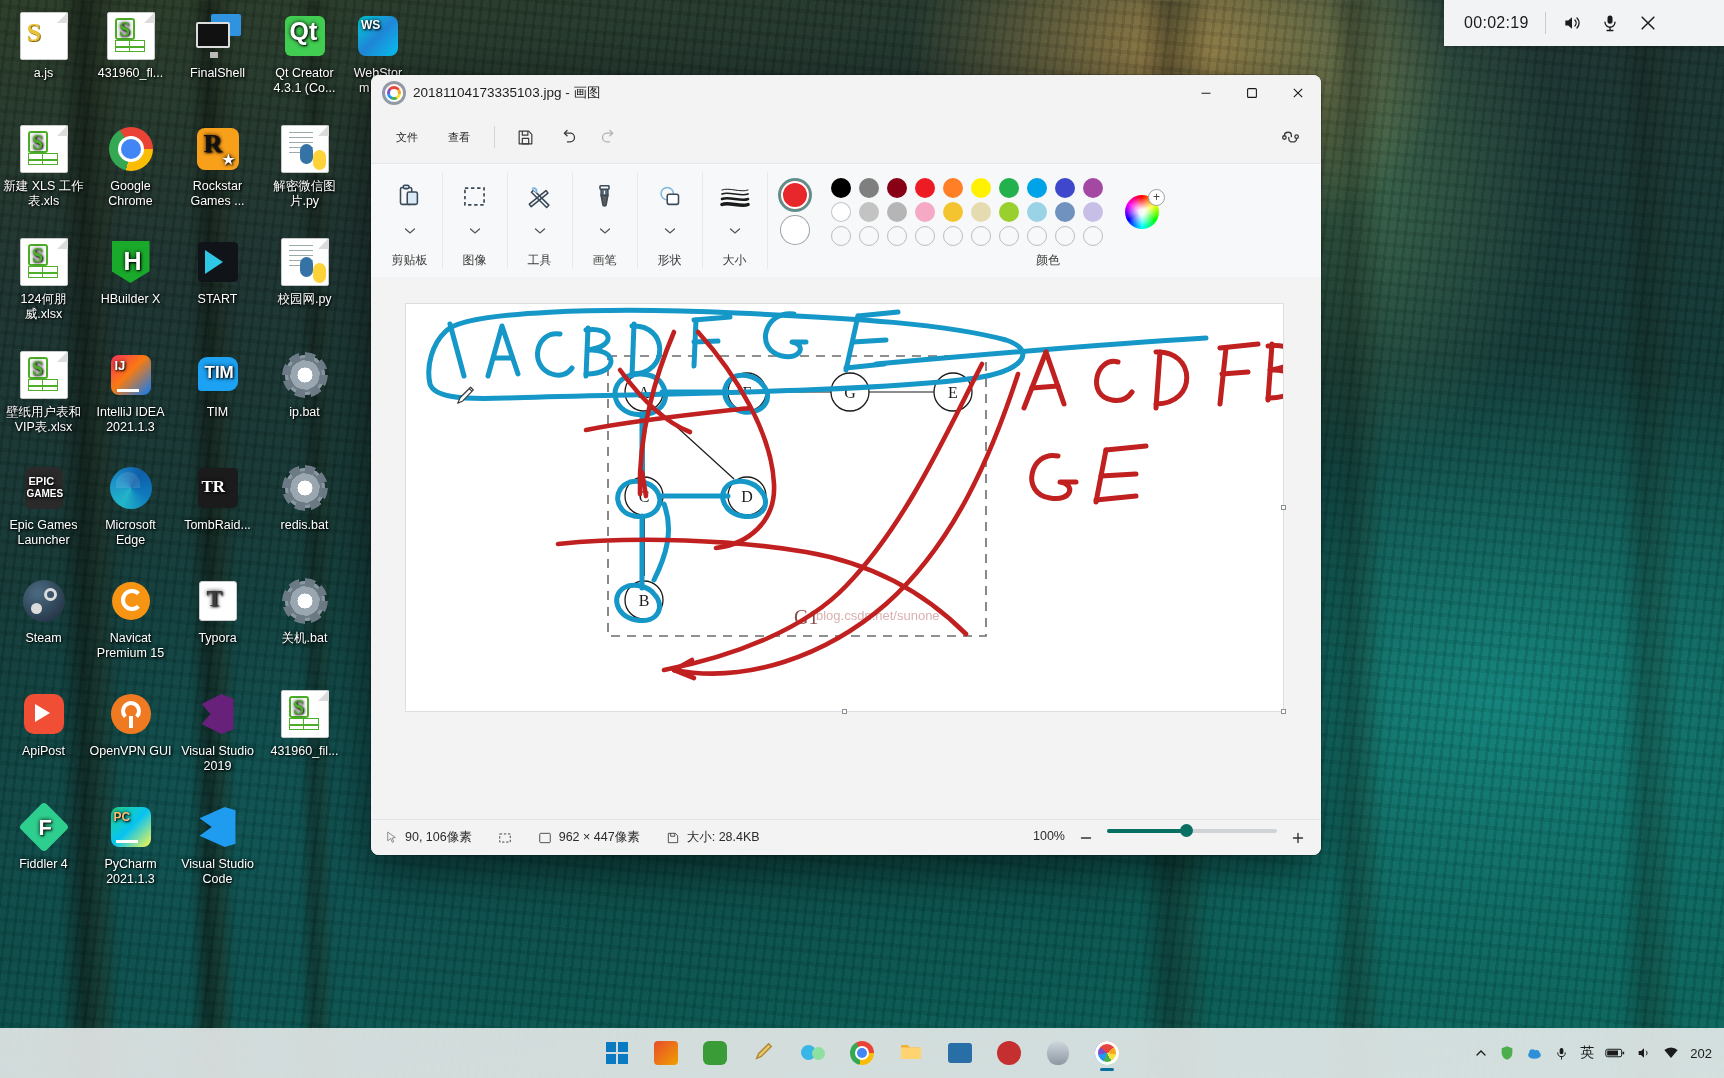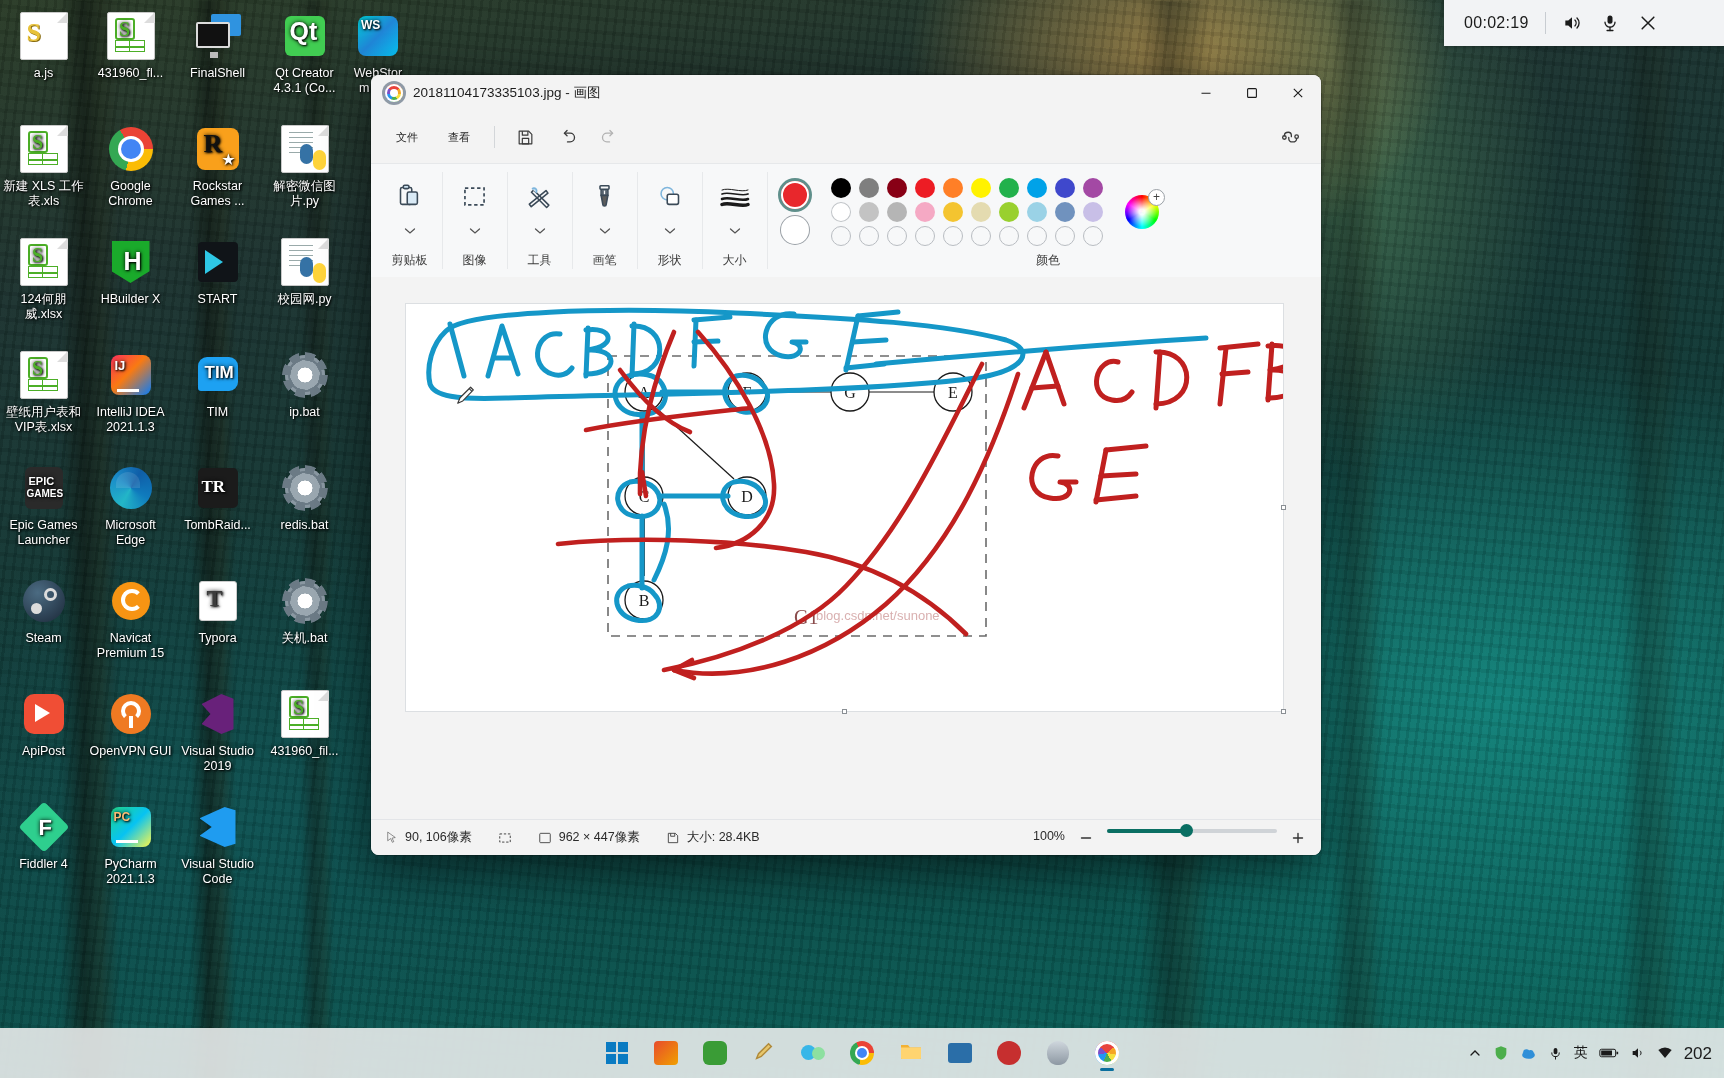--- a/index.html
+++ b/index.html
@@ -220,21 +220,21 @@
     background:rgba(243,243,243,0.86);
     backdrop-filter: blur(18px);
     display:flex;align-items:center;
   }
   #taskbar .tb-center{position:absolute;left:50%;transform:translateX(-50%);display:flex;align-items:center;gap:11px;}
   #taskbar .tbi{width:38px;height:38px;border-radius:6px;display:flex;align-items:center;justify-content:center;cursor:pointer;position:relative;}
   #taskbar .tbi.active::after{content:"";position:absolute;bottom:1px;left:50%;transform:translateX(-50%);width:14px;height:3px;border-radius:2px;background:#0a6f9e;}
   #tray{position:absolute;right:8px;display:flex;align-items:center;gap:11px;height:50px;padding-right:4px;}
   #tray .tri{display:flex;align-items:center;justify-content:center;cursor:pointer;color:#1b1b1b;}
   #tray .ime{font-size:14px;color:#1b1b1b;cursor:pointer;}
-  #tray .clock{font-size:17px;line-height:15px;text-align:center;color:#1b1b1b;cursor:pointer;}
+  #tray .clock{font-size:13px;line-height:15px;text-align:center;color:#1b1b1b;cursor:pointer;}
 </style>
 </head>
 <body>
 
 <div id="wallpaper">
   <div class="trunk" style="left:60px"></div>
   <div class="trunk" style="left:190px;width:46px"></div>
   <div class="trunk" style="left:300px;width:34px;opacity:.7"></div>
   <div class="trunk" style="left:1140px;width:70px;opacity:.6"></div>
   <div class="trunk" style="left:1330px;width:54px;opacity:.5"></div>

